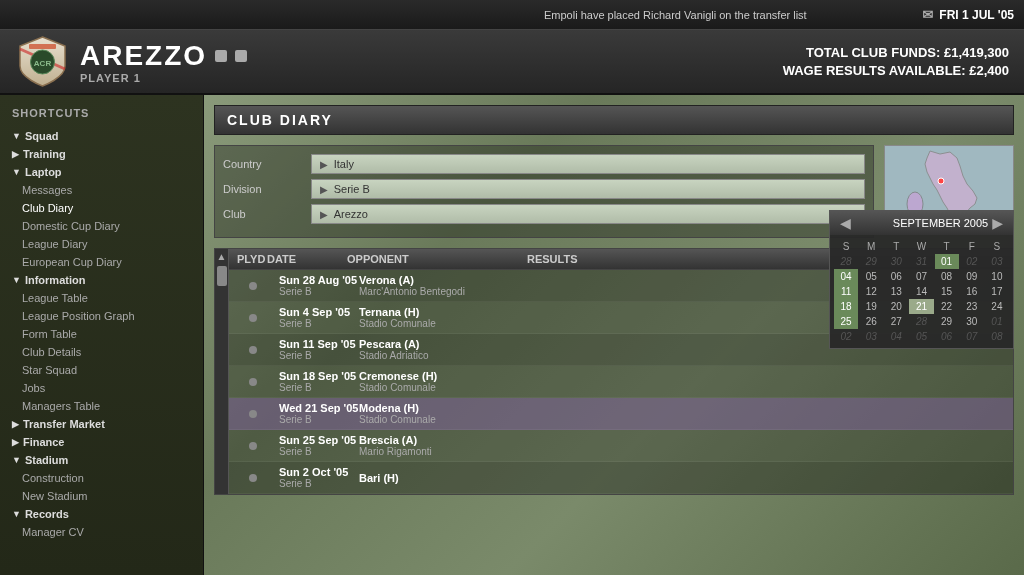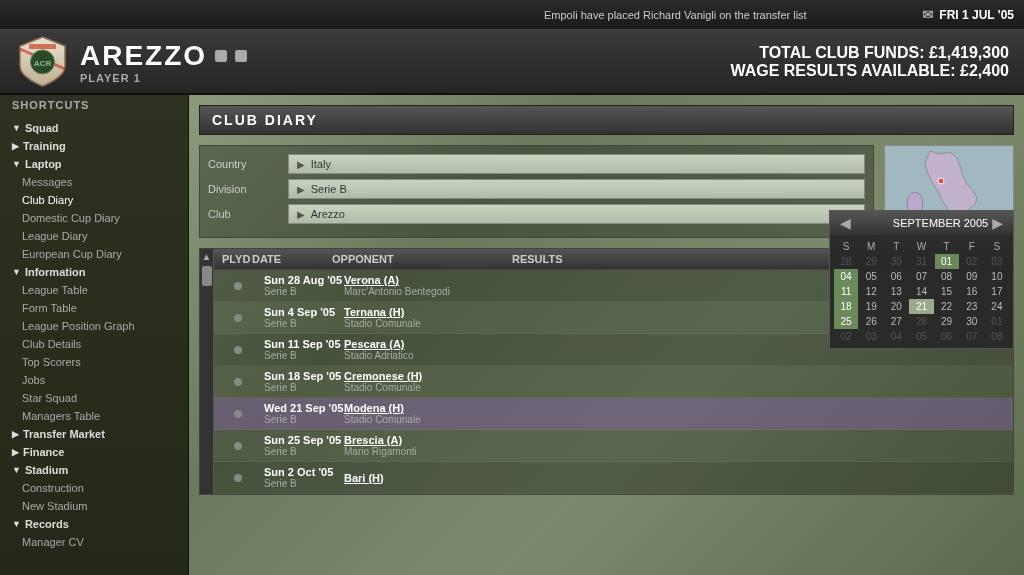--- a/index.html
+++ b/index.html
@@ -72,40 +72,40 @@
     #player-label {
       font-size: 11px;
       color: #aaa;
       letter-spacing: 1px;
       text-transform: uppercase;
       font-weight: bold;
     }
     #funds-area {
       text-align: right;
       color: #ccc;
-      font-size: 16px;
+      font-size: 13px;
       line-height: 18px;
       margin-left: 22px;
     }
     #funds-area span {
       color: #fff;
       font-weight: bold;
     }
 
     
     #main-layout {
       display: flex;
       height: calc(575px - 30px - 65px);
     }
 
     
     #sidebar {
-      width: 189px;
+      width: 204px;
       background: linear-gradient(to bottom, #2d3320, #232818);
-      padding: 0 0;
+      padding: 8px 0;
       overflow-y: auto;
       border-right: 1px solid #111;
       flex-shrink: 0;
     }
     #shortcuts-title {
       color: #aaa;
       font-size: 11px;
       font-weight: bold;
       padding: 4px 12px 8px;
       text-transform: uppercase;
@@ -165,20 +165,21 @@
     #info-fields {
       flex: 1;
       background: rgba(0,0,0,0.3);
       border: 1px solid #444;
       padding: 8px;
     }
     .info-row {
       display: flex;
       align-items: center;
       margin-bottom: 5px;
+      gap: 8px;
     }
     .info-label {
       color: #ccc;
       font-size: 11px;
       width: 80px;
     }
     .info-value {
       background: linear-gradient(to bottom, #c8d4c0, #b0bca8);
       color: #333;
       font-size: 11px;
@@ -247,21 +248,21 @@
       padding: 2px 0;
     }
     .cal-day {
       text-align: center;
       font-size: 10px;
       color: #bbb;
       padding: 2px 1px;
       cursor: pointer;
       min-width: 20px;
     }
-    .cal-day.other-month { color: #555; }
+    .cal-day.other-month { color: #555; font-style: italic; }
     .cal-day.highlighted { background: #6a8a5a; color: #fff; }
     .cal-day.selected { background: #9aaa8a; color: #fff; }
 
     
     #matches-section {
       background: rgba(0,0,0,0.25);
       border: 1px solid #444;
     }
     #matches-header {
       display: grid;
@@ -302,21 +303,20 @@
       font-weight: bold;
     }
     .match-date-sub {
       font-size: 10px;
       color: #aaa;
     }
     .match-opp-main {
       font-size: 11px;
       color: #fff;
       font-weight: bold;
-      text-decoration: underline;
     }
     .match-opp-sub {
       font-size: 10px;
       color: #aaa;
     }
 
     
     #table-with-scroll {
       display: flex;
     }
@@ -431,36 +431,33 @@
           <span>European Cup Diary</span>
         </div>
       <div class="sidebar-item parent">
         <span class="arrow-down">▼</span>
         <span>Information</span>
       </div>
       <div class="sidebar-item child">
           <span>League Table</span>
         </div>
       <div class="sidebar-item child">
+          <span>League Position Graph</span>
+        </div>
+      <div class="sidebar-item child">
           <span>Form Table</span>
         </div>
       <div class="sidebar-item child">
-          <span>League Position Graph</span>
-        </div>
-      <div class="sidebar-item child">
           <span>Club Details</span>
         </div>
       <div class="sidebar-item child">
-          <span>Top Scorers</span>
+          <span>Star Squad</span>
         </div>
       <div class="sidebar-item child">
           <span>Jobs</span>
-        </div>
-      <div class="sidebar-item child">
-          <span>Star Squad</span>
         </div>
       <div class="sidebar-item child">
           <span>Managers Table</span>
         </div>
       <div class="sidebar-item parent">
         <span class="arrow-right">▶</span>
         <span>Transfer Market</span>
       </div>
       <div class="sidebar-item parent">
         <span class="arrow-right">▶</span>

